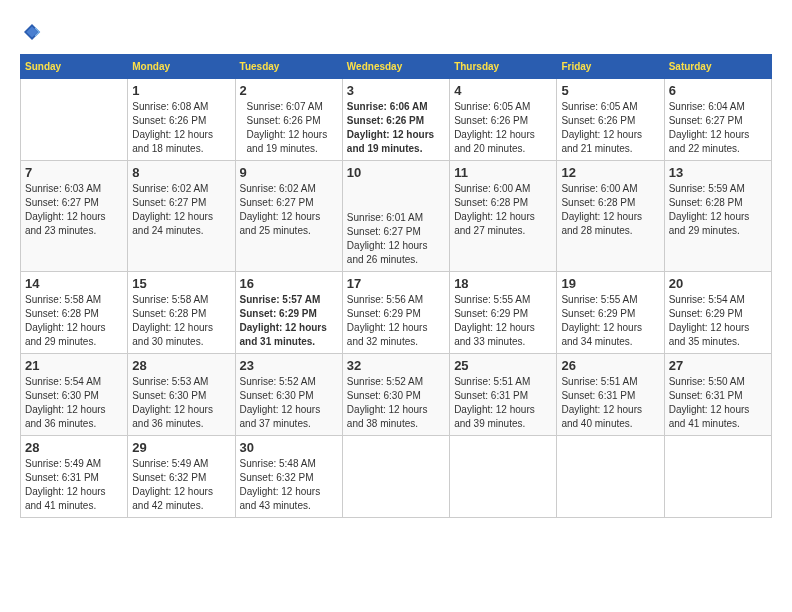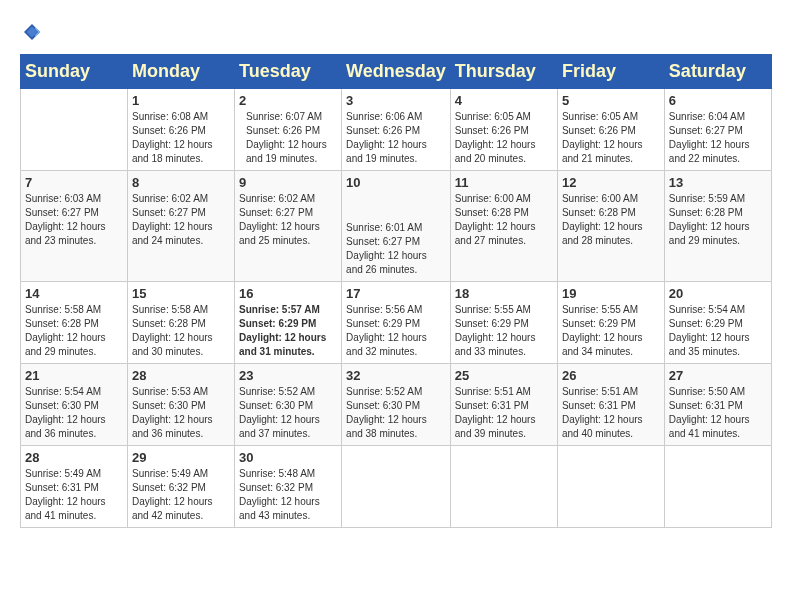--- a/index.html
+++ b/index.html
@@ -47,24 +47,24 @@
       font-size: 16px;
       color: #333;
     }
     table {
       width: 100%;
       border-collapse: collapse;
       font-size: 11px;
     }
     thead tr th {
       background-color: #2a5db0;
-      color: #fef9c3;
+      color: #fde047;
       padding: 6px 4px;
       text-align: left;
-      font-size: 18px;
+      font-size: 10px;
       font-weight: bold;
       border: 1px solid #2a5db0;
     }
     tbody tr td {
       border: 1px solid #ccc;
       vertical-align: top;
       padding: 4px;
       min-height: 80px;
       width: calc(100% / 7);
     }
@@ -129,21 +129,21 @@
 Daylight: 12 hours and 18 minutes.</div>
         </td>
         <td>
           <span class="day-number">2</span>
           <div class="day-info" style="white-space: pre-line; margin-left: 7px;">Sunrise: 6:07 AM
 Sunset: 6:26 PM
 Daylight: 12 hours and 19 minutes.</div>
         </td>
         <td>
           <span class="day-number">3</span>
-          <div class="day-info" style="white-space: pre-line;">Sunrise: 6:06 AM
+          <div class="day-info" style="white-space: pre-line; font-weight: bold;">Sunrise: 6:06 AM
 Sunset: 6:26 PM
 Daylight: 12 hours and 19 minutes.</div>
         </td>
         <td>
           <span class="day-number">4</span>
           <div class="day-info" style="white-space: pre-line;">Sunrise: 6:05 AM
 Sunset: 6:26 PM
 Daylight: 12 hours and 20 minutes.</div>
         </td>
         <td>

